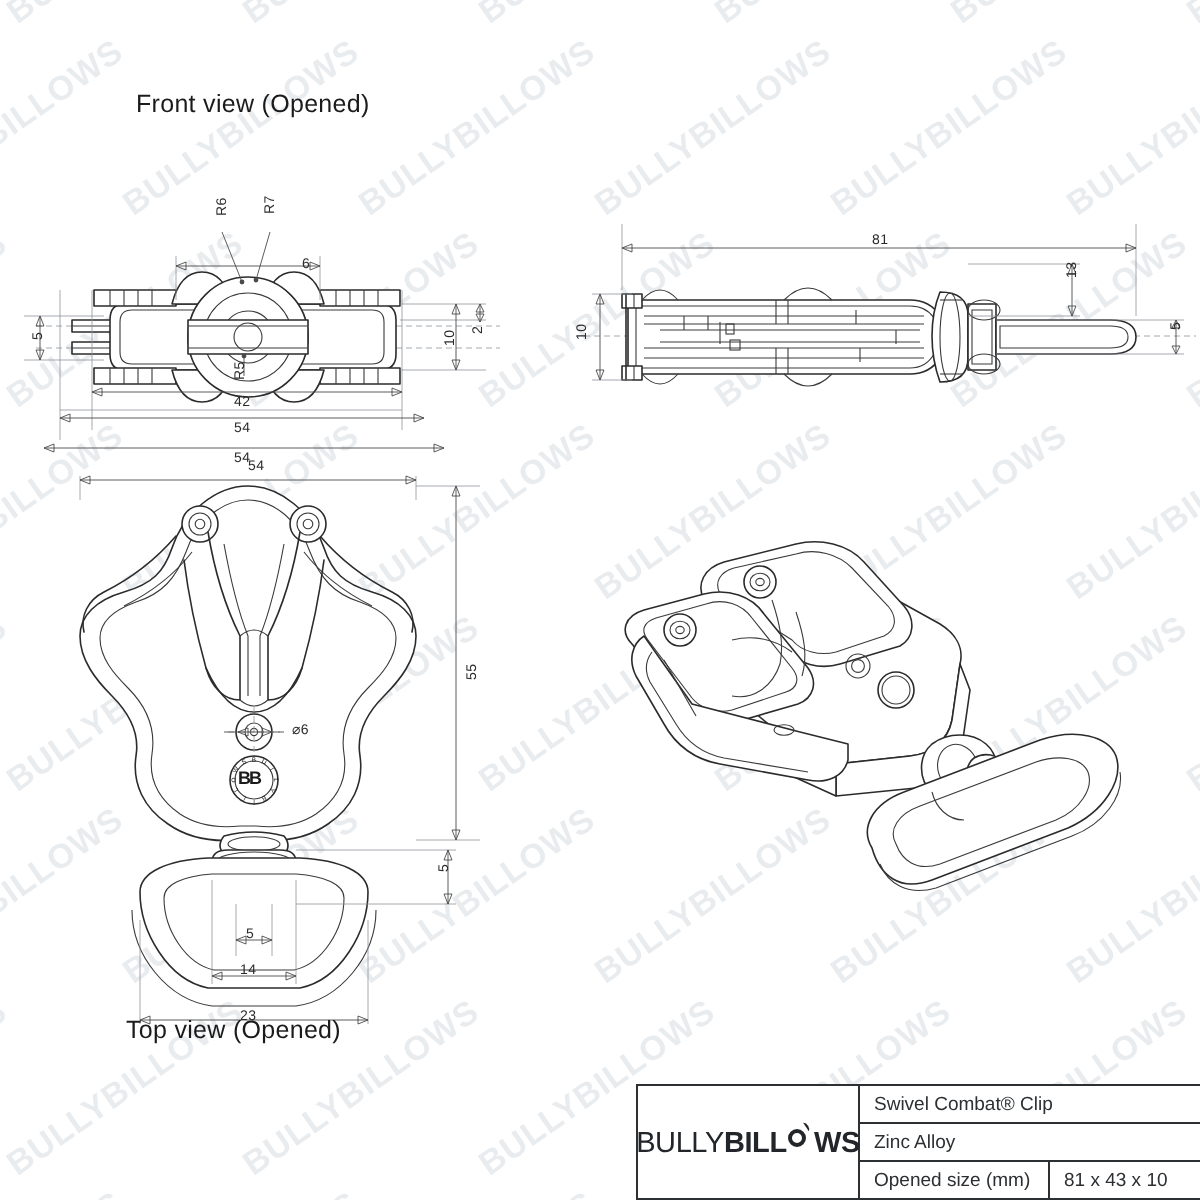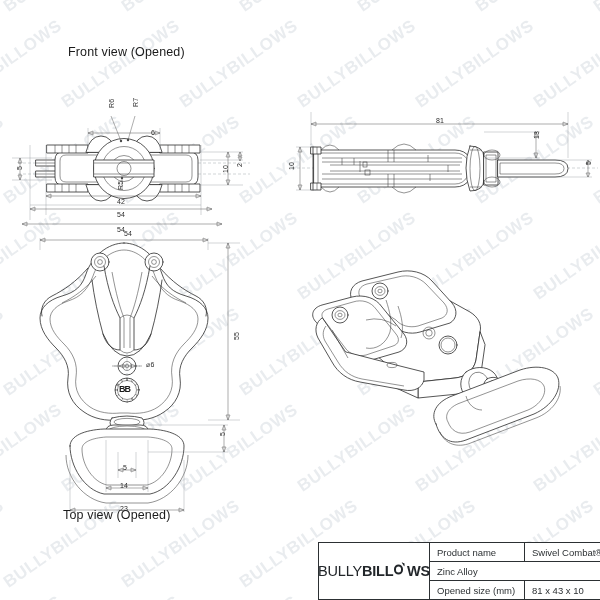--- a/index.html
+++ b/index.html
@@ -656,21 +656,20 @@
     <div id="logo-cell">
       <div class="logo-text">
         <span class="lg-light">BULLY</span>
           <span class="lg-bold">BILL</span>
           <span class="lg-o"></span>
           <span class="lg-bold">WS</span>
       </div>
     </div>
     <div id="rows-cell">
       <div class="srow">
-        <div class="scell-k">Product name</div>
         <div class="scell-v">Swivel Combat® Clip</div>
       </div>
       <div class="srow">
         <div class="scell-v">Zinc Alloy</div>
       </div>
       <div class="srow">
         <div class="scell-k">Opened size (mm)</div>
         <div class="scell-v">81 x 43 x 10</div>
       </div>
     </div>

